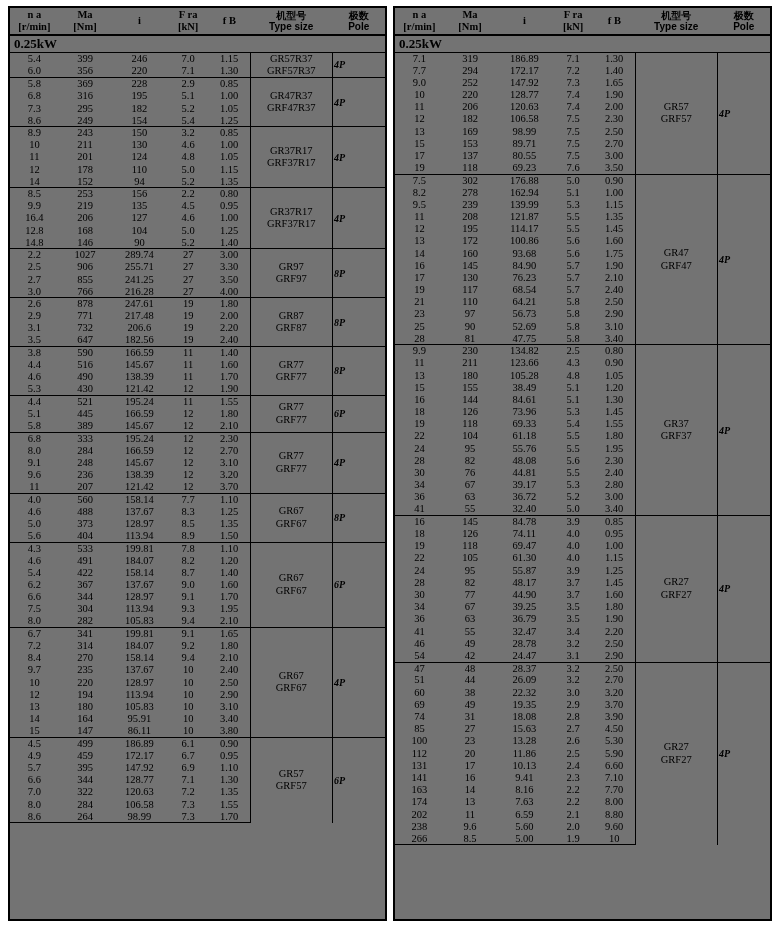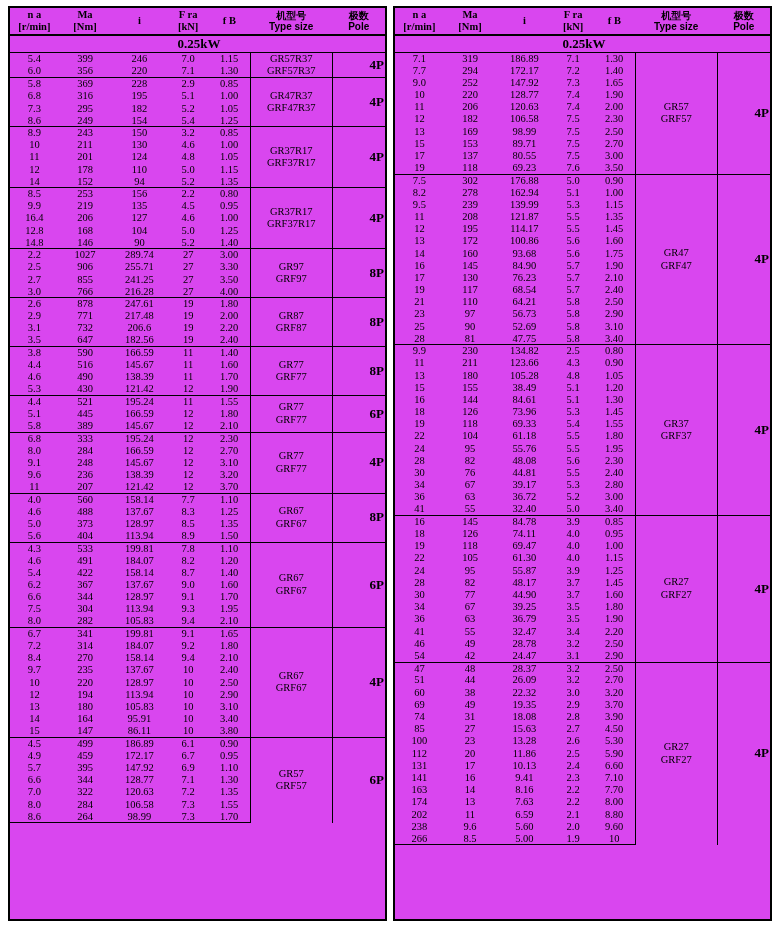--- a/index.html
+++ b/index.html
@@ -16,21 +16,21 @@
     width: 780px; height: 927px;
     padding: 6px 8px 6px 8px;
     display: flex;
     gap: 6px;
   }
   .tablewrap {
     border: 2px solid #000;
     flex: 1 1 50%;
     display: flex;
     flex-direction: column;
-    background: #d946ef;
+    background: #737373;
   }
   table {
     border-collapse: collapse;
     width: 100%;
     table-layout: fixed;
   }
   thead th {
     border-bottom: 2px solid #000;
     font-weight: bold;
     font-size: 10.5px;
@@ -52,27 +52,28 @@
   }
   td.num { text-align: center; }
   td.model {
     font-weight: normal;
     font-size: 10.5px;
     text-align: center;
     line-height: 1.18;
   }
   td.pole {
     font-weight: bold;
-    font-size: 13px;
-    text-align: right;
+    font-size: 10px;
+    text-align: left;
+    font-style: italic;
   }
   .kw {
     font-weight: bold;
     font-size: 13px;
-    text-align: center;
+    text-align: left;
     padding-left: 4px !important;
     height: 17px;
     border-top: 1px solid #000;
     border-bottom: 1px solid #000;
   }
   .grp-top td { border-top: 1px solid #000; }
   .grp-bot td { border-bottom: 1px solid #000; }
   .vsep-l { border-left: 1px solid #000; }
   col.c0 { width: 13%; }
   col.c1 { width: 14%; }

